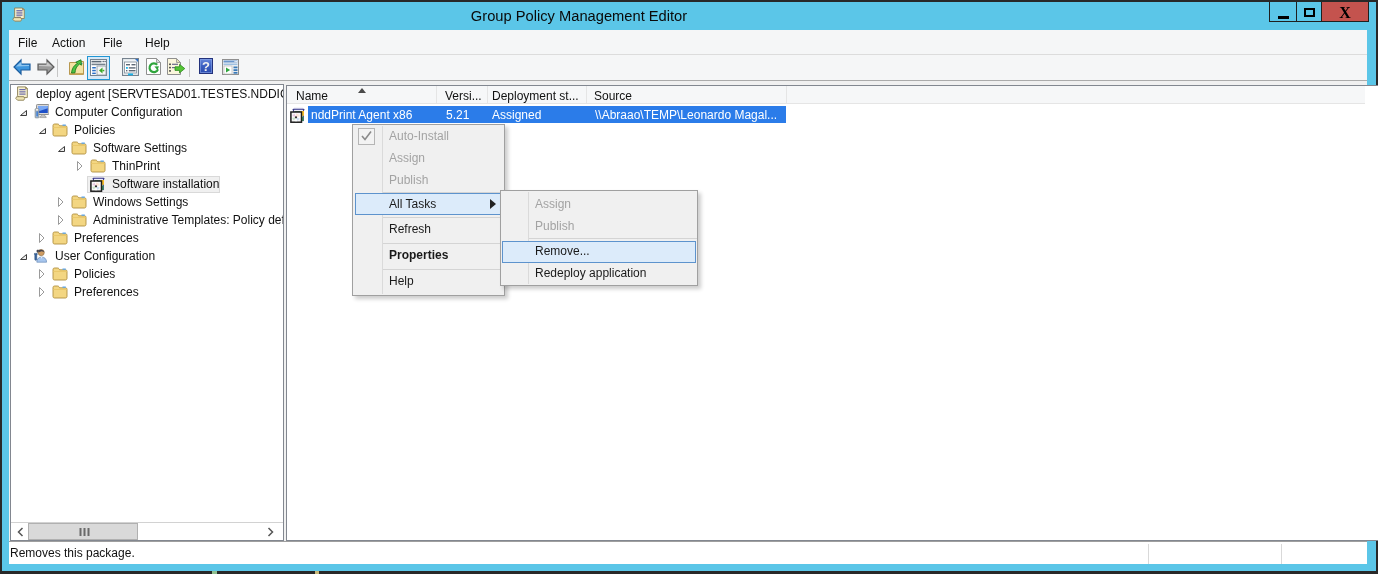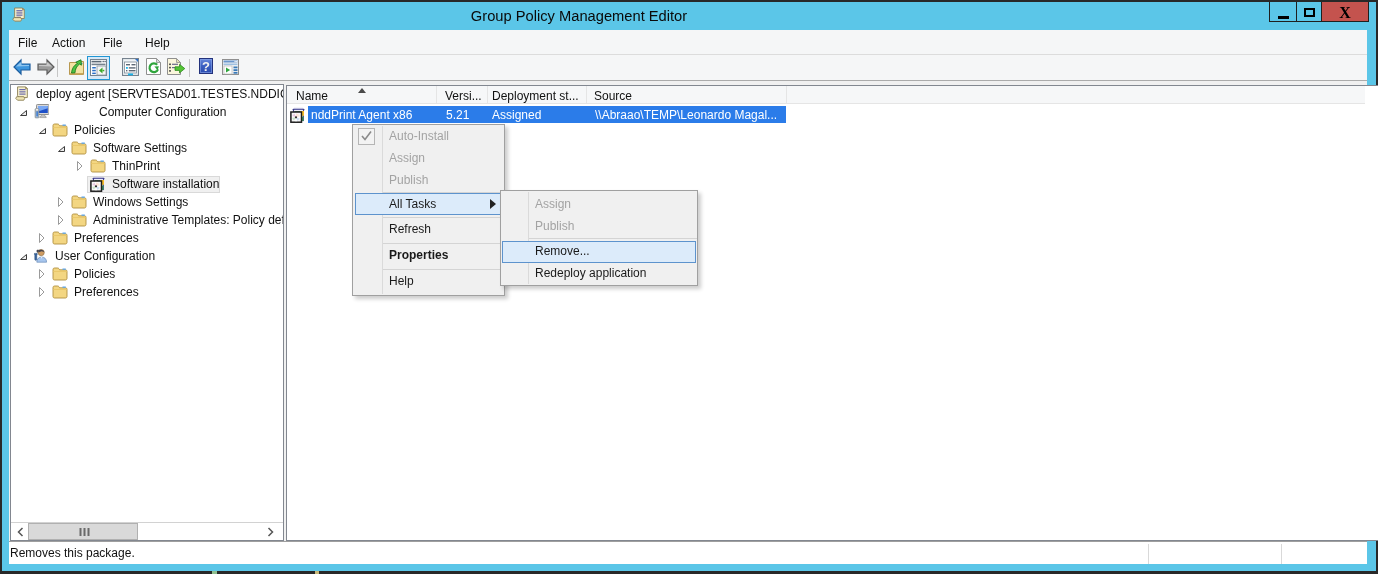--- a/index.html
+++ b/index.html
@@ -202,21 +202,21 @@
         <svg width="16" height="16" viewBox="0 0 16 16">
           <rect x="3.5" y="0.5" width="12.5" height="10" rx="0.8" fill="#d9d9d9" stroke="#909090"></rect>
           <rect x="5" y="2" width="9.8" height="7" fill="#1e50c8"></rect>
           <path d="M5 2 L14.8 2 L14.8 4.2 L5 7.5 Z" fill="#7aa8f4"></path>
           <path d="M8 10.5 L12 10.5 L11.7 12 L13.2 12.8 L13.2 13.6 L6.8 13.6 L6.8 12.8 L8.3 12 Z" fill="#c2c2c2" stroke="#8a8a8a" stroke-width="0.6"></path>
           <rect x="2.2" y="4.8" width="3.6" height="9" rx="0.5" fill="#c8d2dc" stroke="#6f7f8c" stroke-width="0.8"></rect>
           <rect x="3.3" y="6.2" width="1.6" height="6.5" rx="0.8" fill="#3a7ad0"></rect>
           <circle cx="4" cy="5.8" r="1.5" fill="#eee" stroke="#888" stroke-width="0.5"></circle>
         </svg>
       </div>
-      <div class="trow" style="left:44px;top:18px;margin-left:44px;">Computer Configuration</div>
+      <div class="trow" style="left:44px;top:18px;">Computer Configuration</div>
       <div class="abs" style="left:28px;top:43px;">
         <svg width="7" height="6" viewBox="0 0 7 6">
           <path d="M6.5 0.5 L6.5 5.5 L0.5 5.5 Z" fill="#ececec" stroke="#3c3c3c" stroke-width="1"></path>
         </svg>
       </div>
       <div class="abs" style="left:41px;top:37px;width:16px;height:16px;">
         <svg width="16" height="16" viewBox="0 0 16 16">
           <path d="M1 3.5 C1 2.7 1.6 2 2.5 2 L5.5 2 C6.2 2 6.7 2.3 7 2.8 L7.6 3.8 L13.5 3.8 C14.3 3.8 15 4.5 15 5.3 L15 12.5 C15 13.3 14.3 14 13.5 14 L2.5 14 C1.6 14 1 13.3 1 12.5 Z" fill="#f3d682" stroke="#b08f3e" stroke-width="0.9"></path>
           <path d="M10.5 2.5 L13.8 2.5 L13.8 3.8 L10.5 3.8 Z" fill="#5aa3e8"></path>
           <path d="M1 5 L15 5 L15 5.8 L1 5.8 Z" fill="#e8c566"></path>

